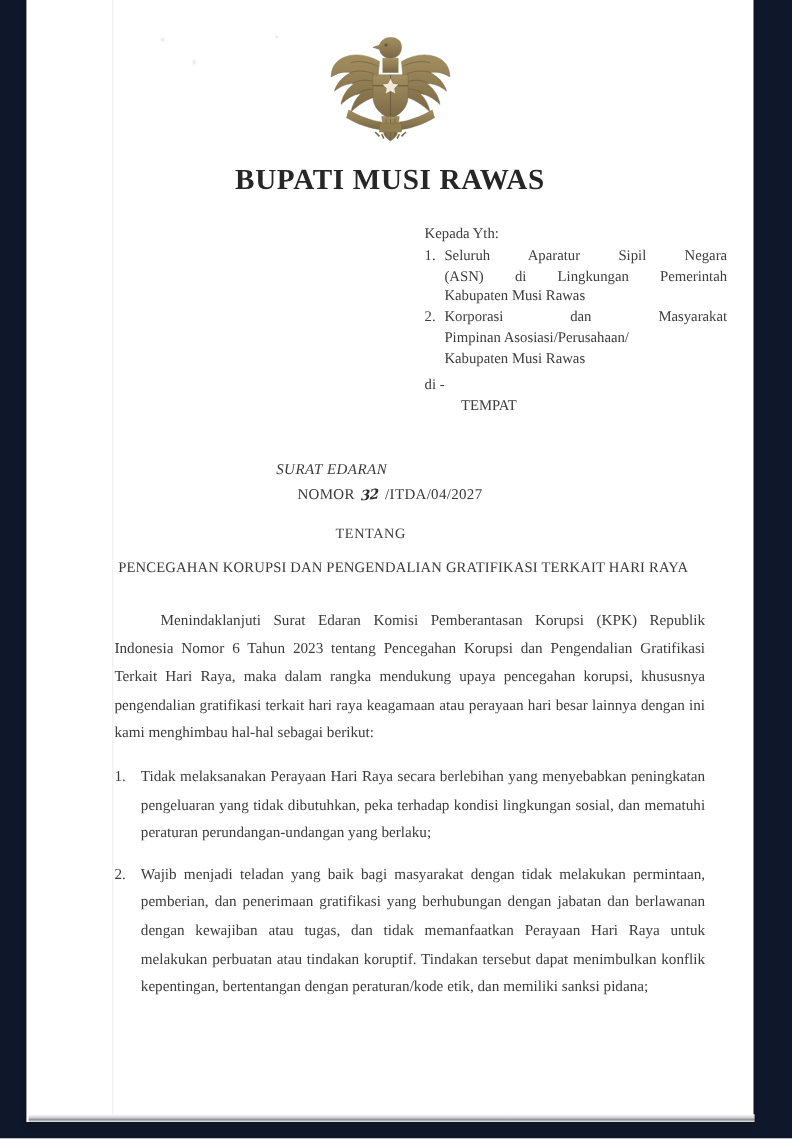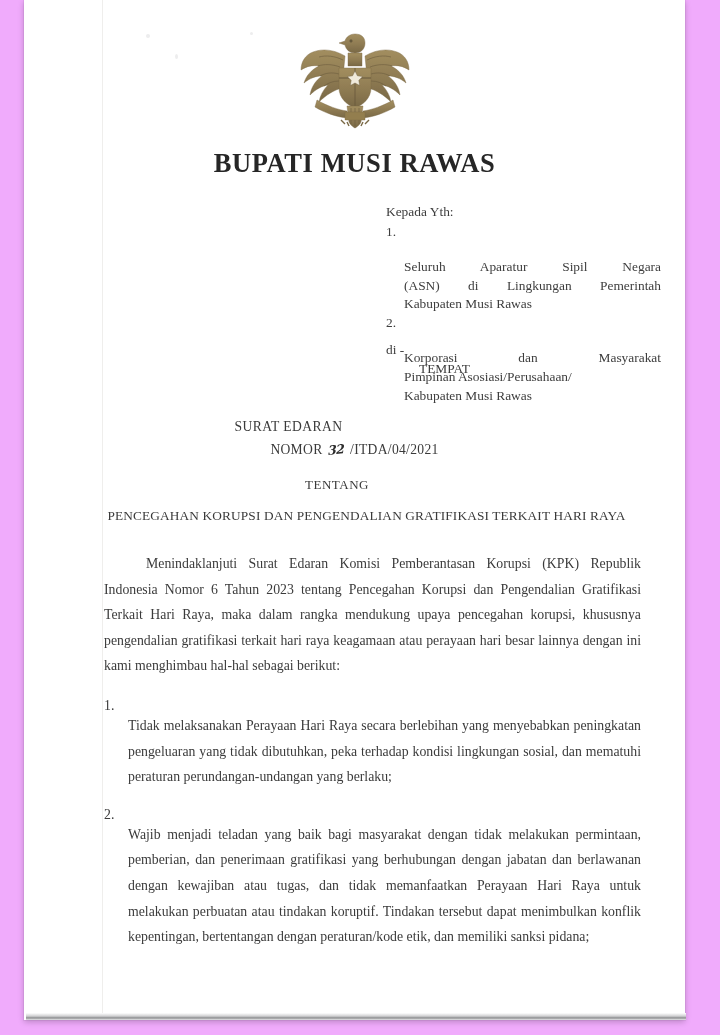--- a/index.html
+++ b/index.html
@@ -12,21 +12,21 @@
     height: 1035px;
     overflow: hidden;
     font-family: "Liberation Serif", "DejaVu Serif", serif;
   }
 
   
   #viewport {
     position: relative;
     width: 720px;
     height: 1035px;
-    background: #f0abfc;
+    background: #0f172a;
   }
   #page-sheet {
     position: absolute;
     left: 24px;
     top: 0;
     width: 661px;
     height: 1020px;
     background: #ffffff;
     box-shadow: 0 2px 6px rgba(0,0,0,0.22), 0 0 0 1px rgba(0,0,0,0.045);
   }
@@ -116,21 +116,20 @@
     align-items: flex-start;
   }
   .addr-num {
     width: 18px;
     flex: 0 0 18px;
   }
   .addr-text {
     flex: 1 1 auto;
     text-align: justify;
     text-align-last: left;
-    margin-top: 35px;
   }
   .addr-text .line { display: block; }
   .addr-text .line.spread {
     text-align: justify;
     text-align-last: justify;
   }
 
   #destination-block {
     position: absolute;
     left: 362px;
@@ -141,27 +140,28 @@
     color: #3d3d3d;
   }
   #destination-place {
     display: block;
     padding-left: 33px;
   }
 
   
   #circular-title {
     position: absolute;
-    left: 0;
+    left: 13px;
     top: 419px;
     width: 529px;
     text-align: center;
     font-size: 13.6px;
     letter-spacing: 0.45px;
     color: #3a3a3a;
+    font-style: italic;
   }
   #circular-number {
     position: absolute;
     left: 0;
     top: 442px;
     width: 661px;
     text-align: center;
     font-size: 13.6px;
     letter-spacing: 0.3px;
     color: #3a3a3a;
@@ -225,21 +225,20 @@
     align-items: flex-start;
     margin-bottom: 12px;
   }
   .clause-num {
     flex: 0 0 24px;
     width: 24px;
   }
   .clause-text {
     flex: 1 1 auto;
     text-align: justify;
-    margin-top: 20px;
   }
 </style>
 </head>
 <body>
 
 <div id="viewport">
 
   <div id="page-sheet">
 
     <div id="fold-line"></div>
@@ -322,21 +321,21 @@
       <div id="destination-block">
         <span>di -</span>
         <span id="destination-place">TEMPAT</span>
       </div>
 
       <div id="circular-title">SURAT EDARAN</div>
 
       <div id="circular-number">
         <span>NOMOR</span>
         <span id="handwritten-number">32</span>
-        <span>/ITDA/04/2021</span>
+        <span>/ITDA/04/2027</span>
       </div>
 
       <div id="about-label">TENTANG</div>
       <div id="subject-line">PENCEGAHAN KORUPSI DAN PENGENDALIAN GRATIFIKASI TERKAIT HARI RAYA</div>
 
       <div id="body-block">
         <p id="intro-paragraph">Menindaklanjuti Surat Edaran Komisi Pemberantasan Korupsi (KPK) Republik Indonesia Nomor 6 Tahun 2023 tentang Pencegahan Korupsi dan Pengendalian Gratifikasi Terkait Hari Raya, maka dalam rangka mendukung upaya pencegahan korupsi, khususnya pengendalian gratifikasi terkait hari raya keagamaan atau perayaan hari besar lainnya dengan ini kami menghimbau hal-hal sebagai berikut:</p>
 
         <ol id="clause-list">
           <li class="clause-item">

